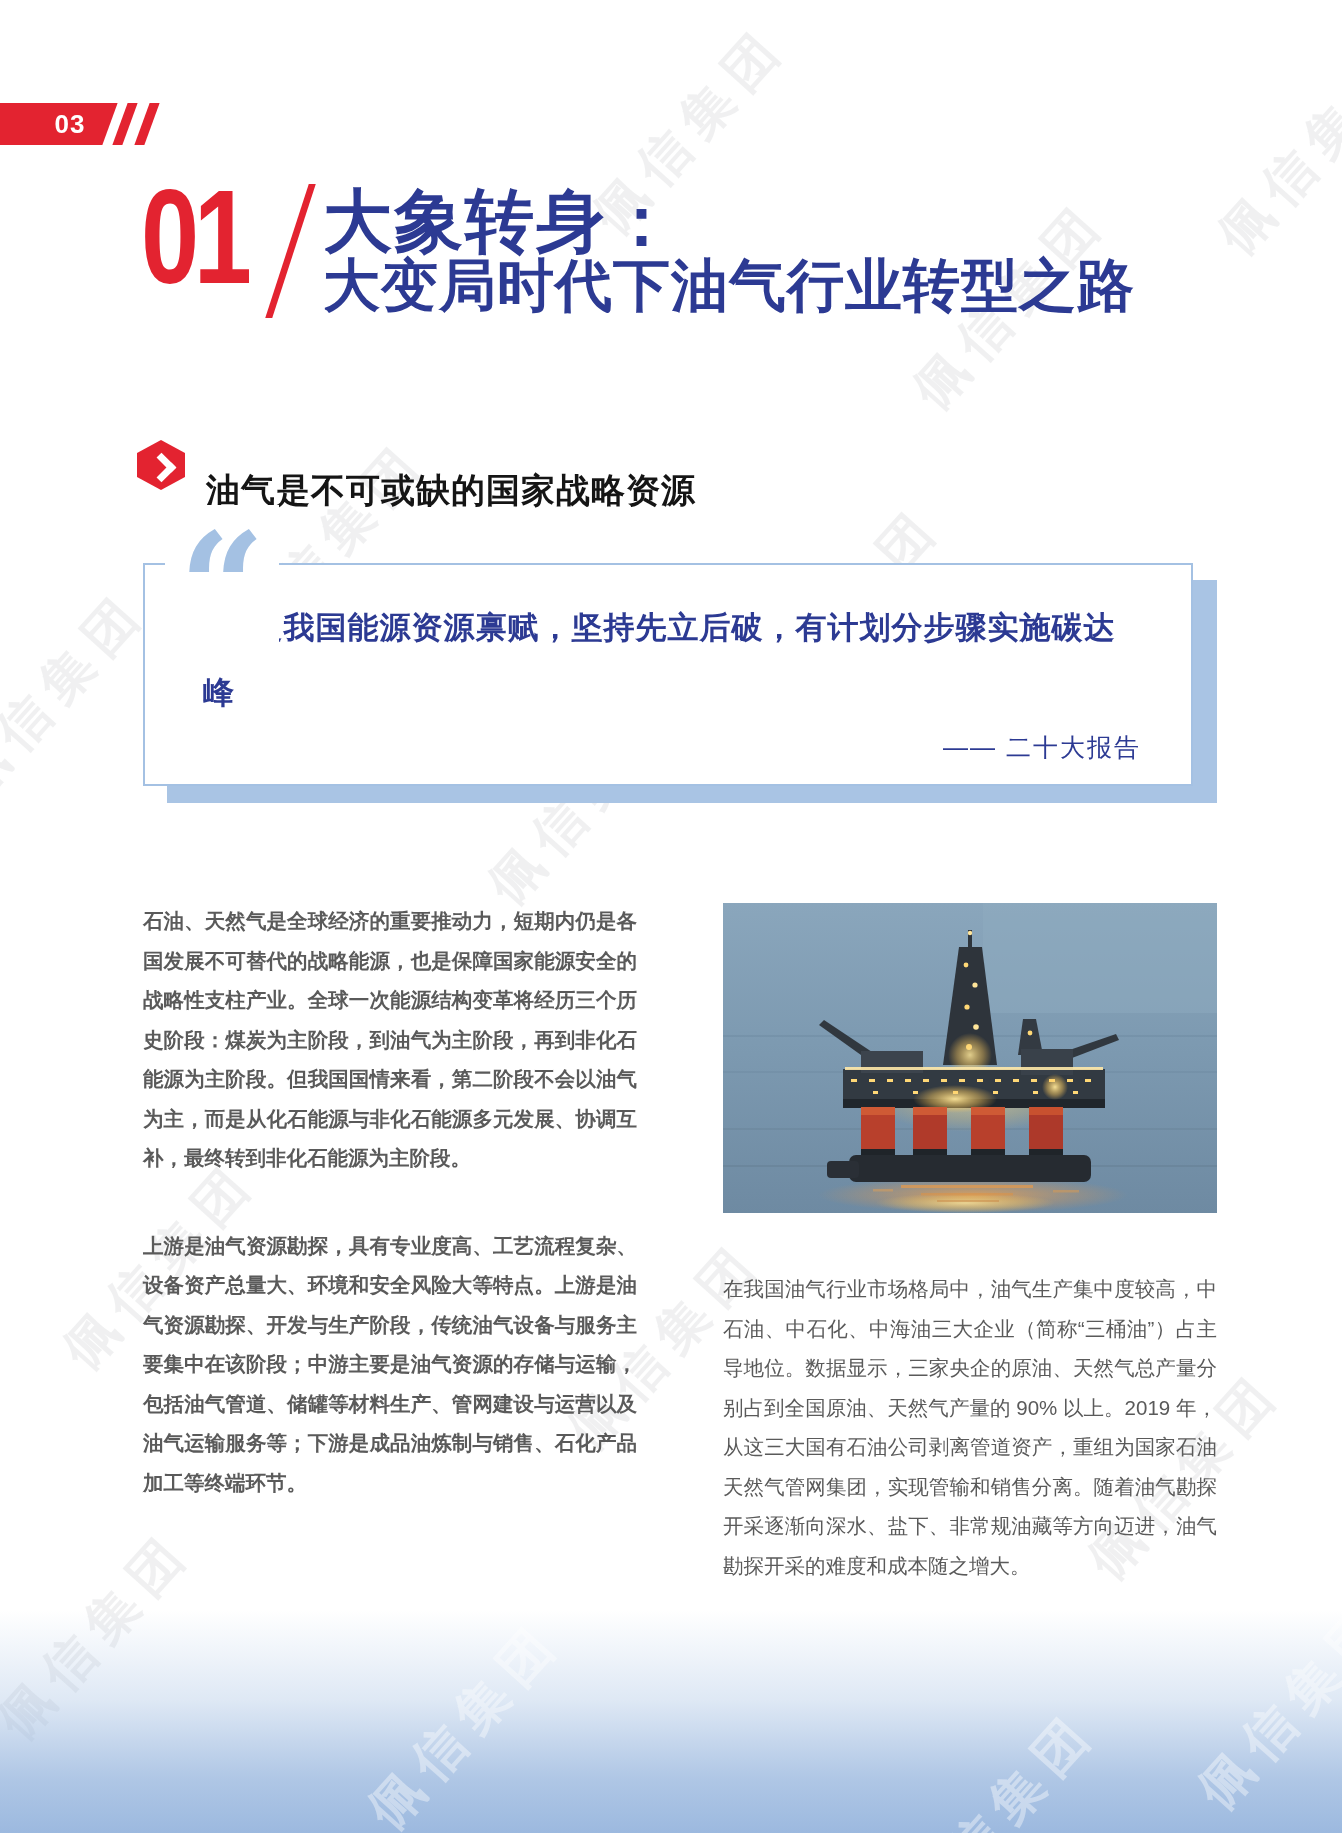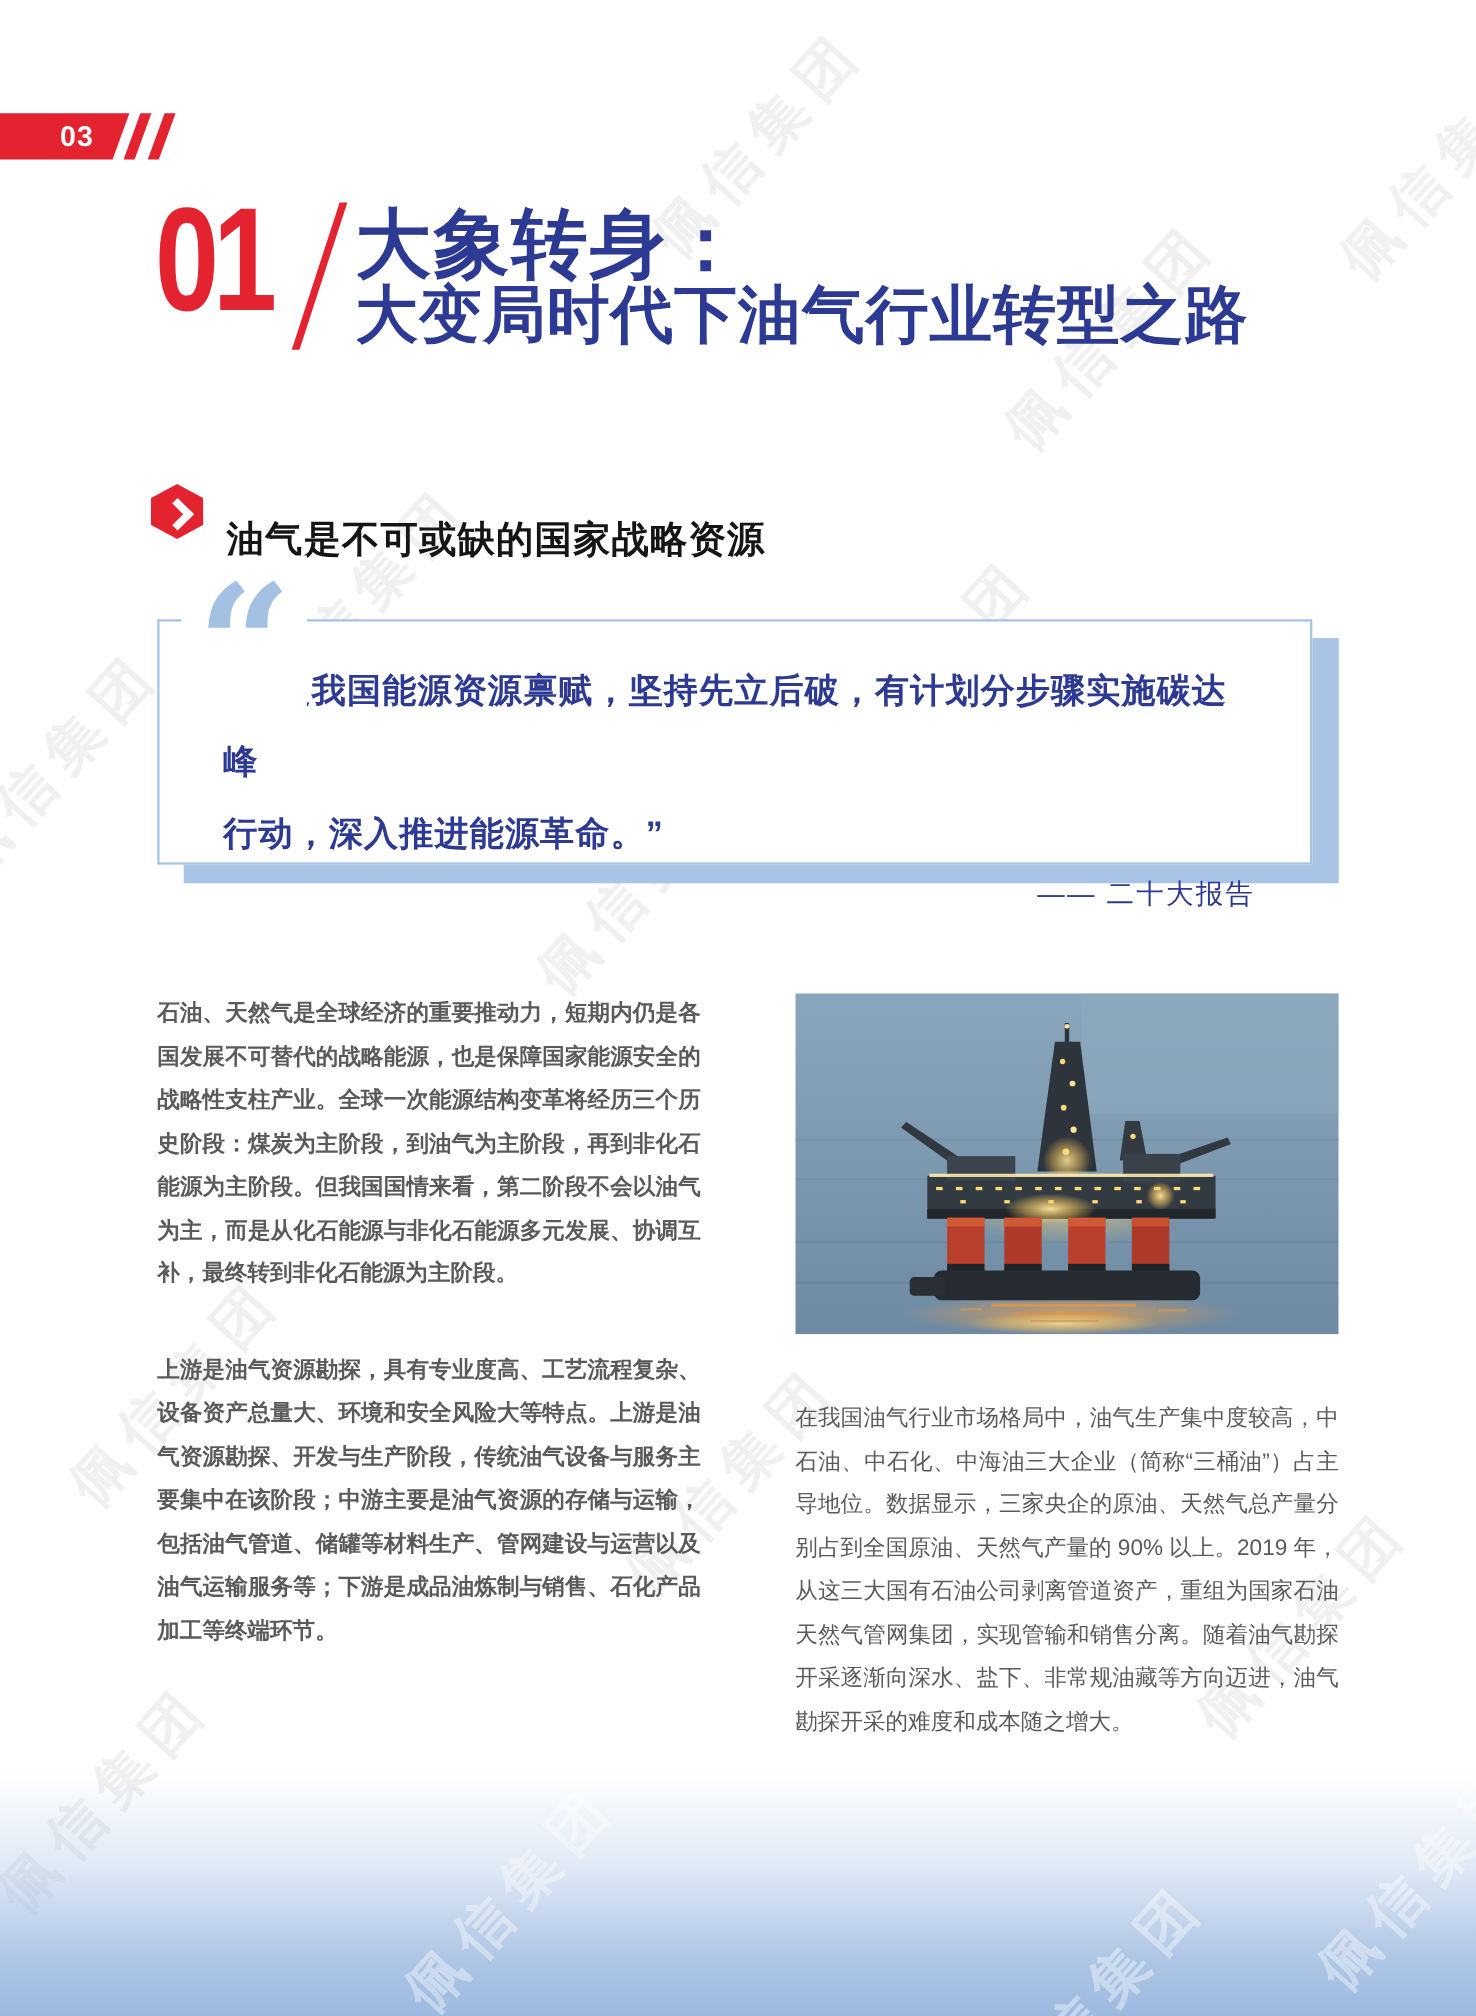--- a/index.html
+++ b/index.html
@@ -141,21 +141,20 @@
 
 <div class="sec-icon">
   <span class="chev"></span>
 </div>
 <div class="sec-title">油气是不可或缺的国家战略资源</div>
 
 <div class="quote-box">
   <div class="q-mark">“</div>
   <div class="q-body">
     <div class="q-line">“立足我国能源资源禀赋，坚持先立后破，有计划分步骤实施碳达峰</div>
-    <div class="q-line">行动，深入推进能源革命。”</div>
     <div class="q-attr">—— 二十大报告</div>
   </div>
 </div>
 
 <div class="col-left">
   <p class="body-par">石油、天然气是全球经济的重要推动力，短期内仍是各国发展不可替代的战略能源，也是保障国家能源安全的战略性支柱产业。全球一次能源结构变革将经历三个历史阶段：煤炭为主阶段，到油气为主阶段，再到非化石能源为主阶段。但我国国情来看，第二阶段不会以油气为主，而是从化石能源与非化石能源多元发展、协调互补，最终转到非化石能源为主阶段。</p>
   <p class="body-par">上游是油气资源勘探，具有专业度高、工艺流程复杂、设备资产总量大、环境和安全风险大等特点。上游是油气资源勘探、开发与生产阶段，传统油气设备与服务主要集中在该阶段；中游主要是油气资源的存储与运输，包括油气管道、储罐等材料生产、管网建设与运营以及油气运输服务等；下游是成品油炼制与销售、石化产品加工等终端环节。</p>
 </div>
 
 <div class="col-right">

